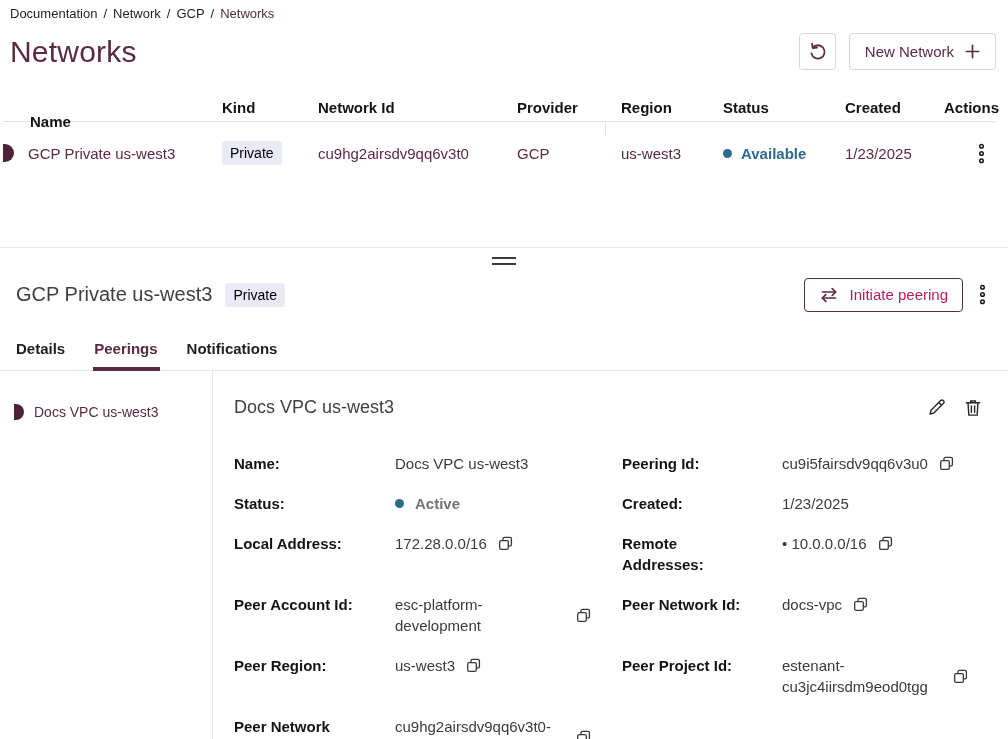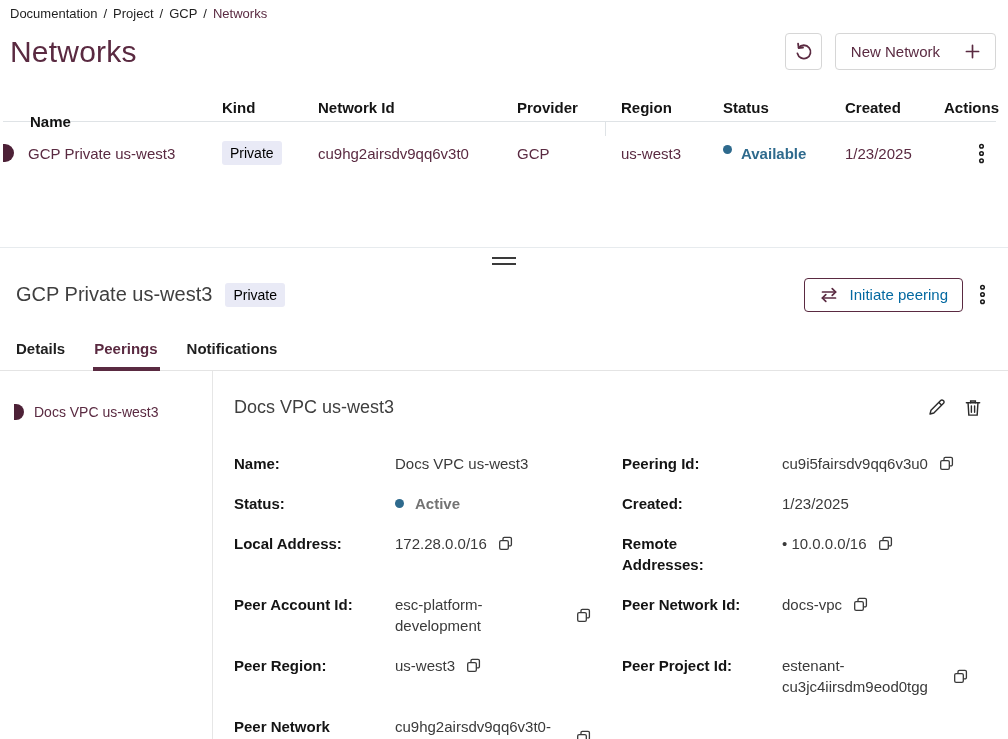--- a/index.html
+++ b/index.html
@@ -18,58 +18,58 @@
 
   .header-row { display: flex; align-items: center; margin-top: 12px; }
   .page-title { font-size: 30px; font-weight: 400; color: #5a2a41; letter-spacing: .2px; }
   .spacer { flex: 1; }
   .icon-btn {
     width: 37px; height: 37px; border: 1px solid #d6d6d6; border-radius: 4px;
     background: #fff; display: flex; align-items: center; justify-content: center; cursor: pointer;
   }
   .btn-new {
     height: 37px; margin-left: 13px; padding: 0 15px; border: 1px solid #d6d6d6;
-    border-radius: 4px; background: #fff; display: flex; align-items: center; gap: 25px;
+    border-radius: 4px; background: #fff; display: flex; align-items: center; gap: 11px;
     font-size: 15px; color: #5a2a41; cursor: pointer; font-family: inherit;
   }
 
   .table { margin: 14px 0 0 -7px; position: relative; }
   .thead, .trow {
     display: grid;
     grid-template-columns: 219px 96px 199px 104px 102px 122px 99px 1fr;
     align-items: center;
   }
   .thead { height: 38px; font-weight: 700; font-size: 15px; color: #141414; border-bottom: 1px solid #dfe3e6; }
   .th-name { padding-left: 27px; margin-top: 29px; }
   .col-tick { position: absolute; left: 602px; top: 37px; width: 1px; height: 15px; background: #dfe3e6; }
   .trow { height: 62px; font-size: 15px; color: #5a2a41; }
   .cell-name { display: flex; align-items: center; gap: 14px; cursor: pointer; }
   .half-disc { width: 11px; height: 18px; background: #4d2137; border-radius: 0 9px 9px 0; flex: none; }
   .badge {
     display: inline-block; background: #e9eaf6; color: #000000; font-size: 14px;
     padding: 4px 8px; border-radius: 3px;
   }
-  .status { display: flex; align-items: flex-start; gap: 9px; color: #2e6a8d; font-weight: 700; }
+  .status { display: flex; align-items: center; gap: 9px; color: #2e6a8d; font-weight: 700; }
   .dot { width: 9px; height: 9px; border-radius: 50%; background: #2e6a8d; flex: none; }
   .kebab { background: none; border: none; cursor: pointer; padding: 4px 6px; }
   .cell-actions { padding-left: 28px; }
 
   
   .splitter { height: 20px; border-top: 1px solid #e7ebee; display: flex; justify-content: center; padding-top: 9px; }
   .grip { width: 24px; cursor: row-resize; }
   .grip span { display: block; width: 24px; height: 2px; background: #3a3a3a; margin-bottom: 4px; }
 
   
   .detail-head { display: flex; align-items: center; padding: 5px 16px 0 16px; height: 50px; }
   .detail-title { font-size: 20px; font-weight: 400; color: #3f3f3f; }
   .detail-head .badge { margin-left: 13px; }
   .btn-peering {
     height: 34px; padding: 0 14px; border: 1px solid #5a2a41; border-radius: 4px;
     background: #fff; display: flex; align-items: center; gap: 11px;
-    font-size: 15px; color: #0369a1; cursor: pointer; font-family: inherit;
+    font-size: 15px; color: #be185d; cursor: pointer; font-family: inherit;
   }
   .detail-head .kebab { margin-left: 10px; }
 
   .tabs { display: flex; padding-left: 16px; border-bottom: 1px solid #e4e4e4; margin-top: 19px; }
   .tab {
     position: relative; font-size: 15px; font-weight: 700; color: #1f1f1f;
     padding: 4px 0 13px; margin-right: 29px; cursor: pointer;
   }
   .tab.active { color: #5a2a41; }
   .tab.active::after {
@@ -106,21 +106,21 @@
 </head>
 <body>
 
 <div class="page">
 
   <div class="top">
 
     <nav class="breadcrumb">
       <span class="crumb">Documentation</span>
       <span class="sep">/</span>
-      <span class="crumb">Project</span>
+      <span class="crumb">Network</span>
       <span class="sep">/</span>
       <span class="crumb">GCP</span>
       <span class="sep">/</span>
       <span class="crumb current">Networks</span>
     </nav>
 
     <div class="header-row">
       <h1 class="page-title">Networks</h1>
       <div class="spacer"></div>
       <button class="icon-btn">

